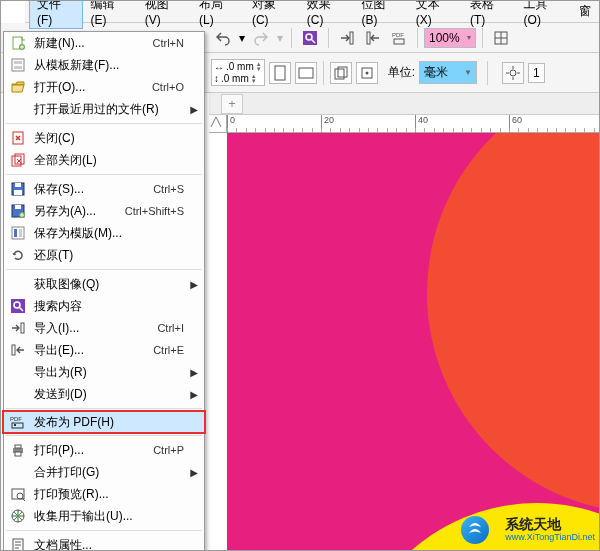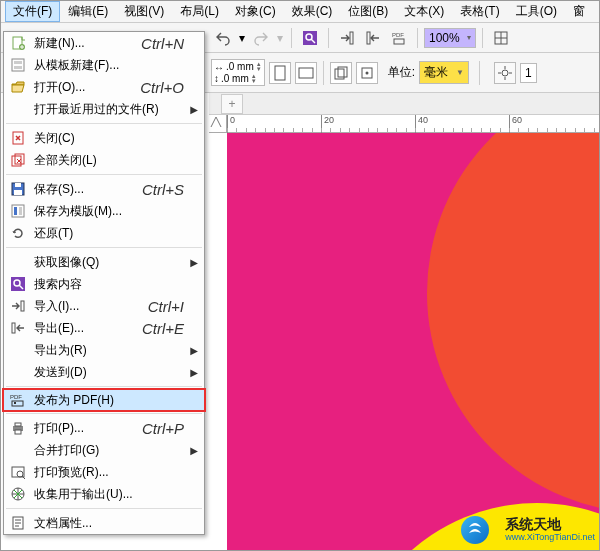--- a/index.html
+++ b/index.html
@@ -1,43 +1,43 @@
 <!DOCTYPE html>
 <html><head>
 <meta charset="utf-8">
 <style>
   * { box-sizing: border-box; margin: 0; padding: 0; }
   body { font-family: "Microsoft YaHei", sans-serif; font-size: 12px; background: #fff; width: 600px; height: 551px; overflow: hidden; position: relative; border: 1px solid #999; }
   
-  .menubar { display: flex; background: #f5f5f5; border-bottom: 1px solid #ccc; height: 22px; align-items: center; padding-left: 4px; }
+  .menubar { display: flex; background: #f5f5f5; border-bottom: 1px solid #ccc; height: 22px; align-items: center; padding-left: 4px; margin-left: 24px; }
   .menubar-item { padding: 2px 8px; cursor: pointer; }
   .menubar-item.active { background: #cde8ff; border: 1px solid #7eb4ea; padding: 1px 7px; }
   
   .toolbar { display: flex; align-items: center; height: 30px; background: #f5f5f5; border-bottom: 1px solid #ccc; padding-left: 210px; gap: 2px; }
   .toolbar .tb-btn { width: 24px; height: 24px; display: flex; align-items: center; justify-content: center; border: 1px solid transparent; }
   .toolbar .tb-sep { width: 1px; height: 20px; background: #ccc; margin: 0 4px; }
-  .toolbar .zoom { border: 1px solid #bbb; padding: 2px 4px; background: #c4b5fd; width: 52px; display: flex; justify-content: space-between; align-items: center; }
+  .toolbar .zoom { border: 1px solid #bbb; padding: 2px 4px; background: #f9a8d4; width: 52px; display: flex; justify-content: space-between; align-items: center; }
   
   .propbar { display: flex; align-items: center; height: 40px; background: #f5f5f5; border-bottom: 1px solid #ccc; padding-left: 210px; gap: 4px; }
   .propbar .dim { display: flex; flex-direction: column; gap: 1px; font-size: 10px; border: 1px solid #bbb; background: #fff; padding: 1px 2px; }
   .propbar .dim-row { display: flex; align-items: center; gap: 2px; }
   .propbar .orient { width: 22px; height: 22px; border: 1px solid #bbb; display: flex; align-items: center; justify-content: center; background: #fff; }
   .propbar .unit-label { margin-left: 6px; }
-  .propbar .unit-select { border: 1px solid #bbb; background: #fde047; padding: 2px 4px; display: flex; align-items: center; gap: 8px; }
+  .propbar .unit-select { border: 1px solid #bbb; background: #7dd3fc; padding: 2px 4px; display: flex; align-items: center; gap: 16px; }
   .propbar .icon-btn { width: 22px; height: 22px; border: 1px solid #bbb; display: flex; align-items: center; justify-content: center; background: #f9f9f9; margin-left: 4px;}
   .propbar .spin { display:flex; flex-direction:column; }
   .propbar .spin span { font-size:6px; line-height:5px; color:#666; }
   
   .dropdown { position: absolute; left: 2px; top: 30px; width: 202px; background: #fdfdfd; border: 1px solid #999; box-shadow: 2px 2px 4px rgba(0,0,0,0.3); z-index: 10; }
   .dropdown .menu-row { display: flex; align-items: center; height: 22px; padding: 0 6px 0 4px; cursor: pointer; position: relative; }
   .dropdown .menu-row.highlight { background: #cde8ff; border: 1px solid #7eb4ea; margin: -1px; }
   .dropdown .menu-row.redbox { outline: 2px solid #ea2e2e; outline-offset: -1px; }
   .dropdown .icon-cell { width: 20px; height: 18px; display: flex; align-items: center; justify-content: center; margin-right: 6px; flex-shrink: 0; }
   .dropdown .label-cell { flex: 1; white-space: nowrap; }
-  .dropdown .shortcut-cell { color: #333; font-size: 15px; text-align: right; padding-right: 4px; font-style: italic; }
+  .dropdown .shortcut-cell { color: #333; font-size: 11px; text-align: right; padding-right: 4px; }
   .dropdown .arrow-cell { width: 10px; text-align: right; color: #333; font-size: 10px; }
   .dropdown .sep { height: 1px; background: #ddd; margin: 3px 2px; }
   
   .canvas-area { position: absolute; left: 208px; top: 92px; right: 0; bottom: 0; background: #fff; }
   .tab-strip { height: 22px; background: #eee; border-bottom: 1px solid #ccc; display: flex; align-items: flex-end; }
   .tab-strip .tab-add { width: 22px; height: 20px; border: 1px solid #ccc; background: #f9f9f9; display: flex; align-items: center; justify-content: center; margin-left: 12px; color: #888; }
   .ruler-h { height: 18px; background: #fff; border-bottom: 1px solid #aaa; position: relative; font-size: 9px; color: #555; }
   .ruler-h .tick { position: absolute; top: 0; height: 18px; border-left: 1px solid #888; padding-left: 2px; }
   .ruler-h .minor { position: absolute; bottom: 0; height: 4px; border-left: 1px solid #aaa; }
   .ruler-corner { position: absolute; left: 0; top: 22px; width: 18px; height: 18px; background: #fff; border-right: 1px solid #aaa; border-bottom: 1px solid #aaa; }
@@ -258,20 +258,33 @@
     <div class="menu-row">
       <span class="icon-cell">
         <svg class="ico" viewBox="0 0 16 16">
           <rect x="2" y="2" width="12" height="12" fill="#4774c9" stroke="#235"></rect>
           <rect x="5" y="2" width="6" height="4" fill="#fff"></rect>
           <rect x="4" y="9" width="8" height="5" fill="#fff"></rect>
         </svg>
       </span>
       <span class="label-cell">保存(S)...</span>
       <span class="shortcut-cell">Ctrl+S</span>
+      <span class="arrow-cell"></span>
+    </div>
+    <div class="menu-row">
+      <span class="icon-cell">
+        <svg class="ico" viewBox="0 0 16 16">
+          <rect x="2" y="2" width="12" height="12" fill="#4774c9" stroke="#235"></rect>
+          <rect x="5" y="2" width="6" height="4" fill="#fff"></rect>
+          <circle cx="12" cy="12" r="3" fill="#7a5"></circle>
+          <path d="M12 10v4M10 12h4" stroke="#fff"></path>
+        </svg>
+      </span>
+      <span class="label-cell">另存为(A)...</span>
+      <span class="shortcut-cell">Ctrl+Shift+S</span>
       <span class="arrow-cell"></span>
     </div>
     <div class="menu-row">
       <span class="icon-cell">
         <svg class="ico" viewBox="0 0 16 16">
           <rect x="2" y="2" width="12" height="12" fill="none" stroke="#888"></rect>
           <rect x="4" y="4" width="3" height="8" fill="#4774c9"></rect>
           <rect x="9" y="4" width="3" height="8" fill="#ccc"></rect>
         </svg>
       </span>

